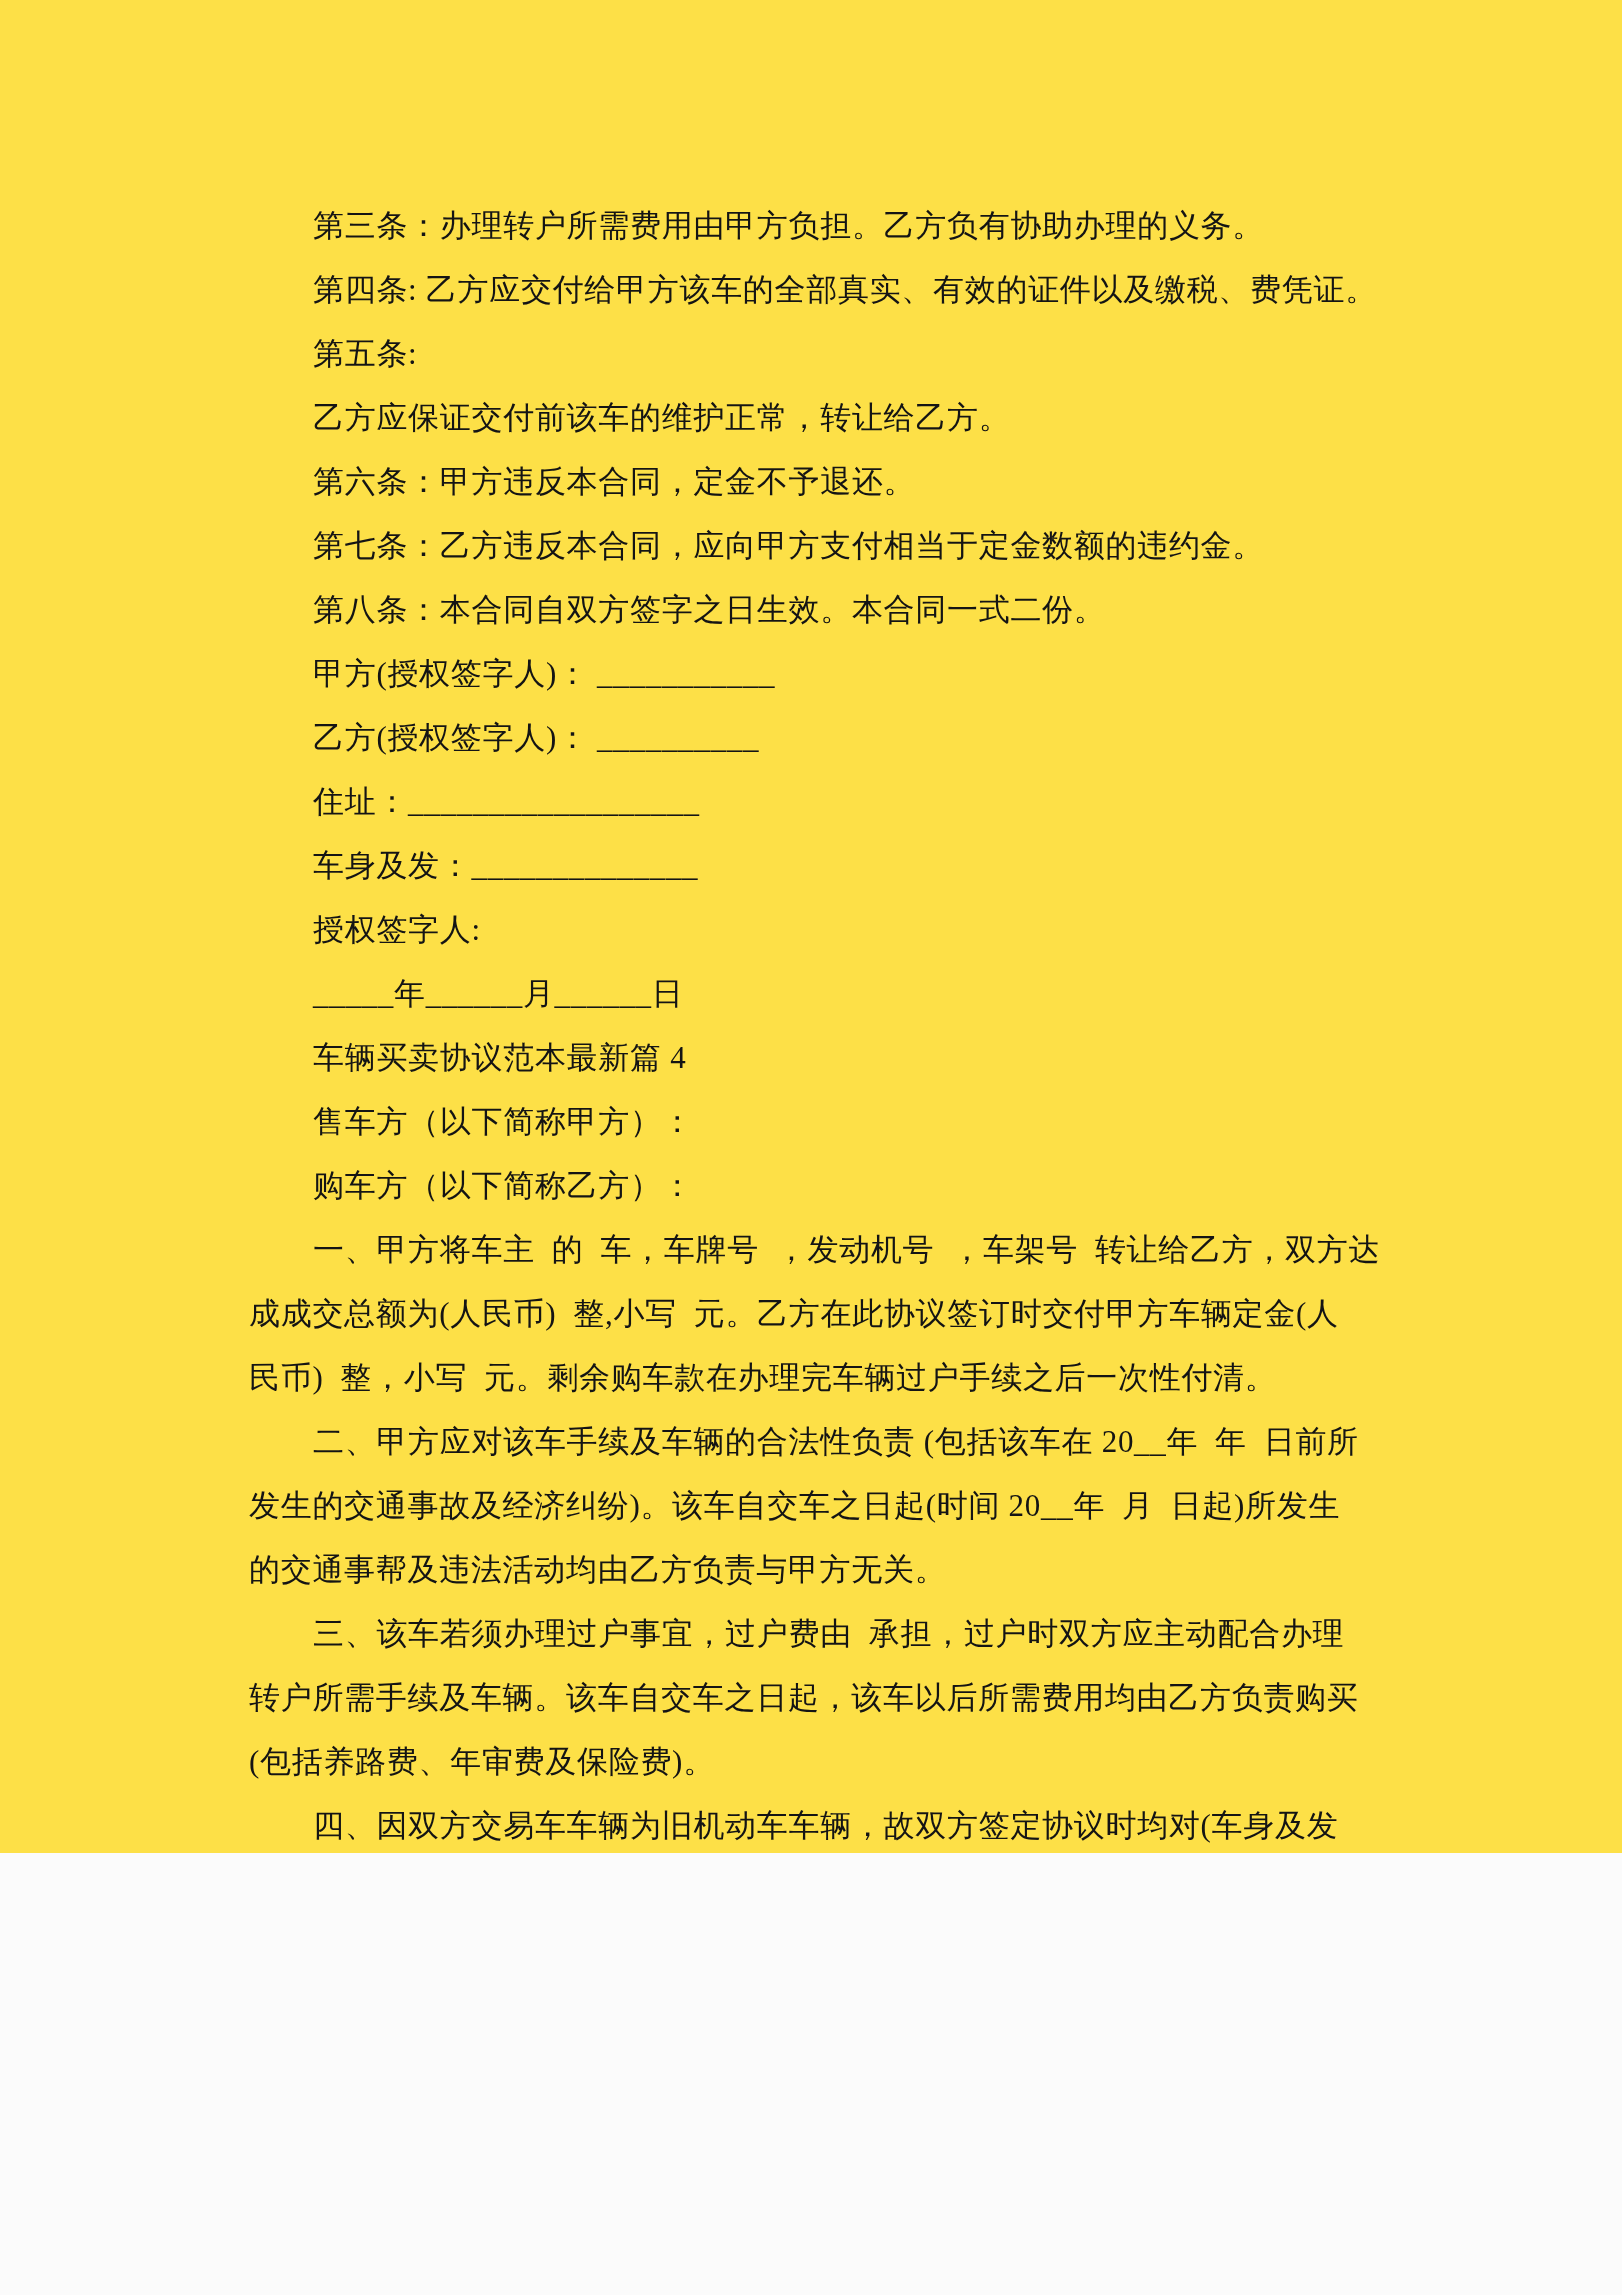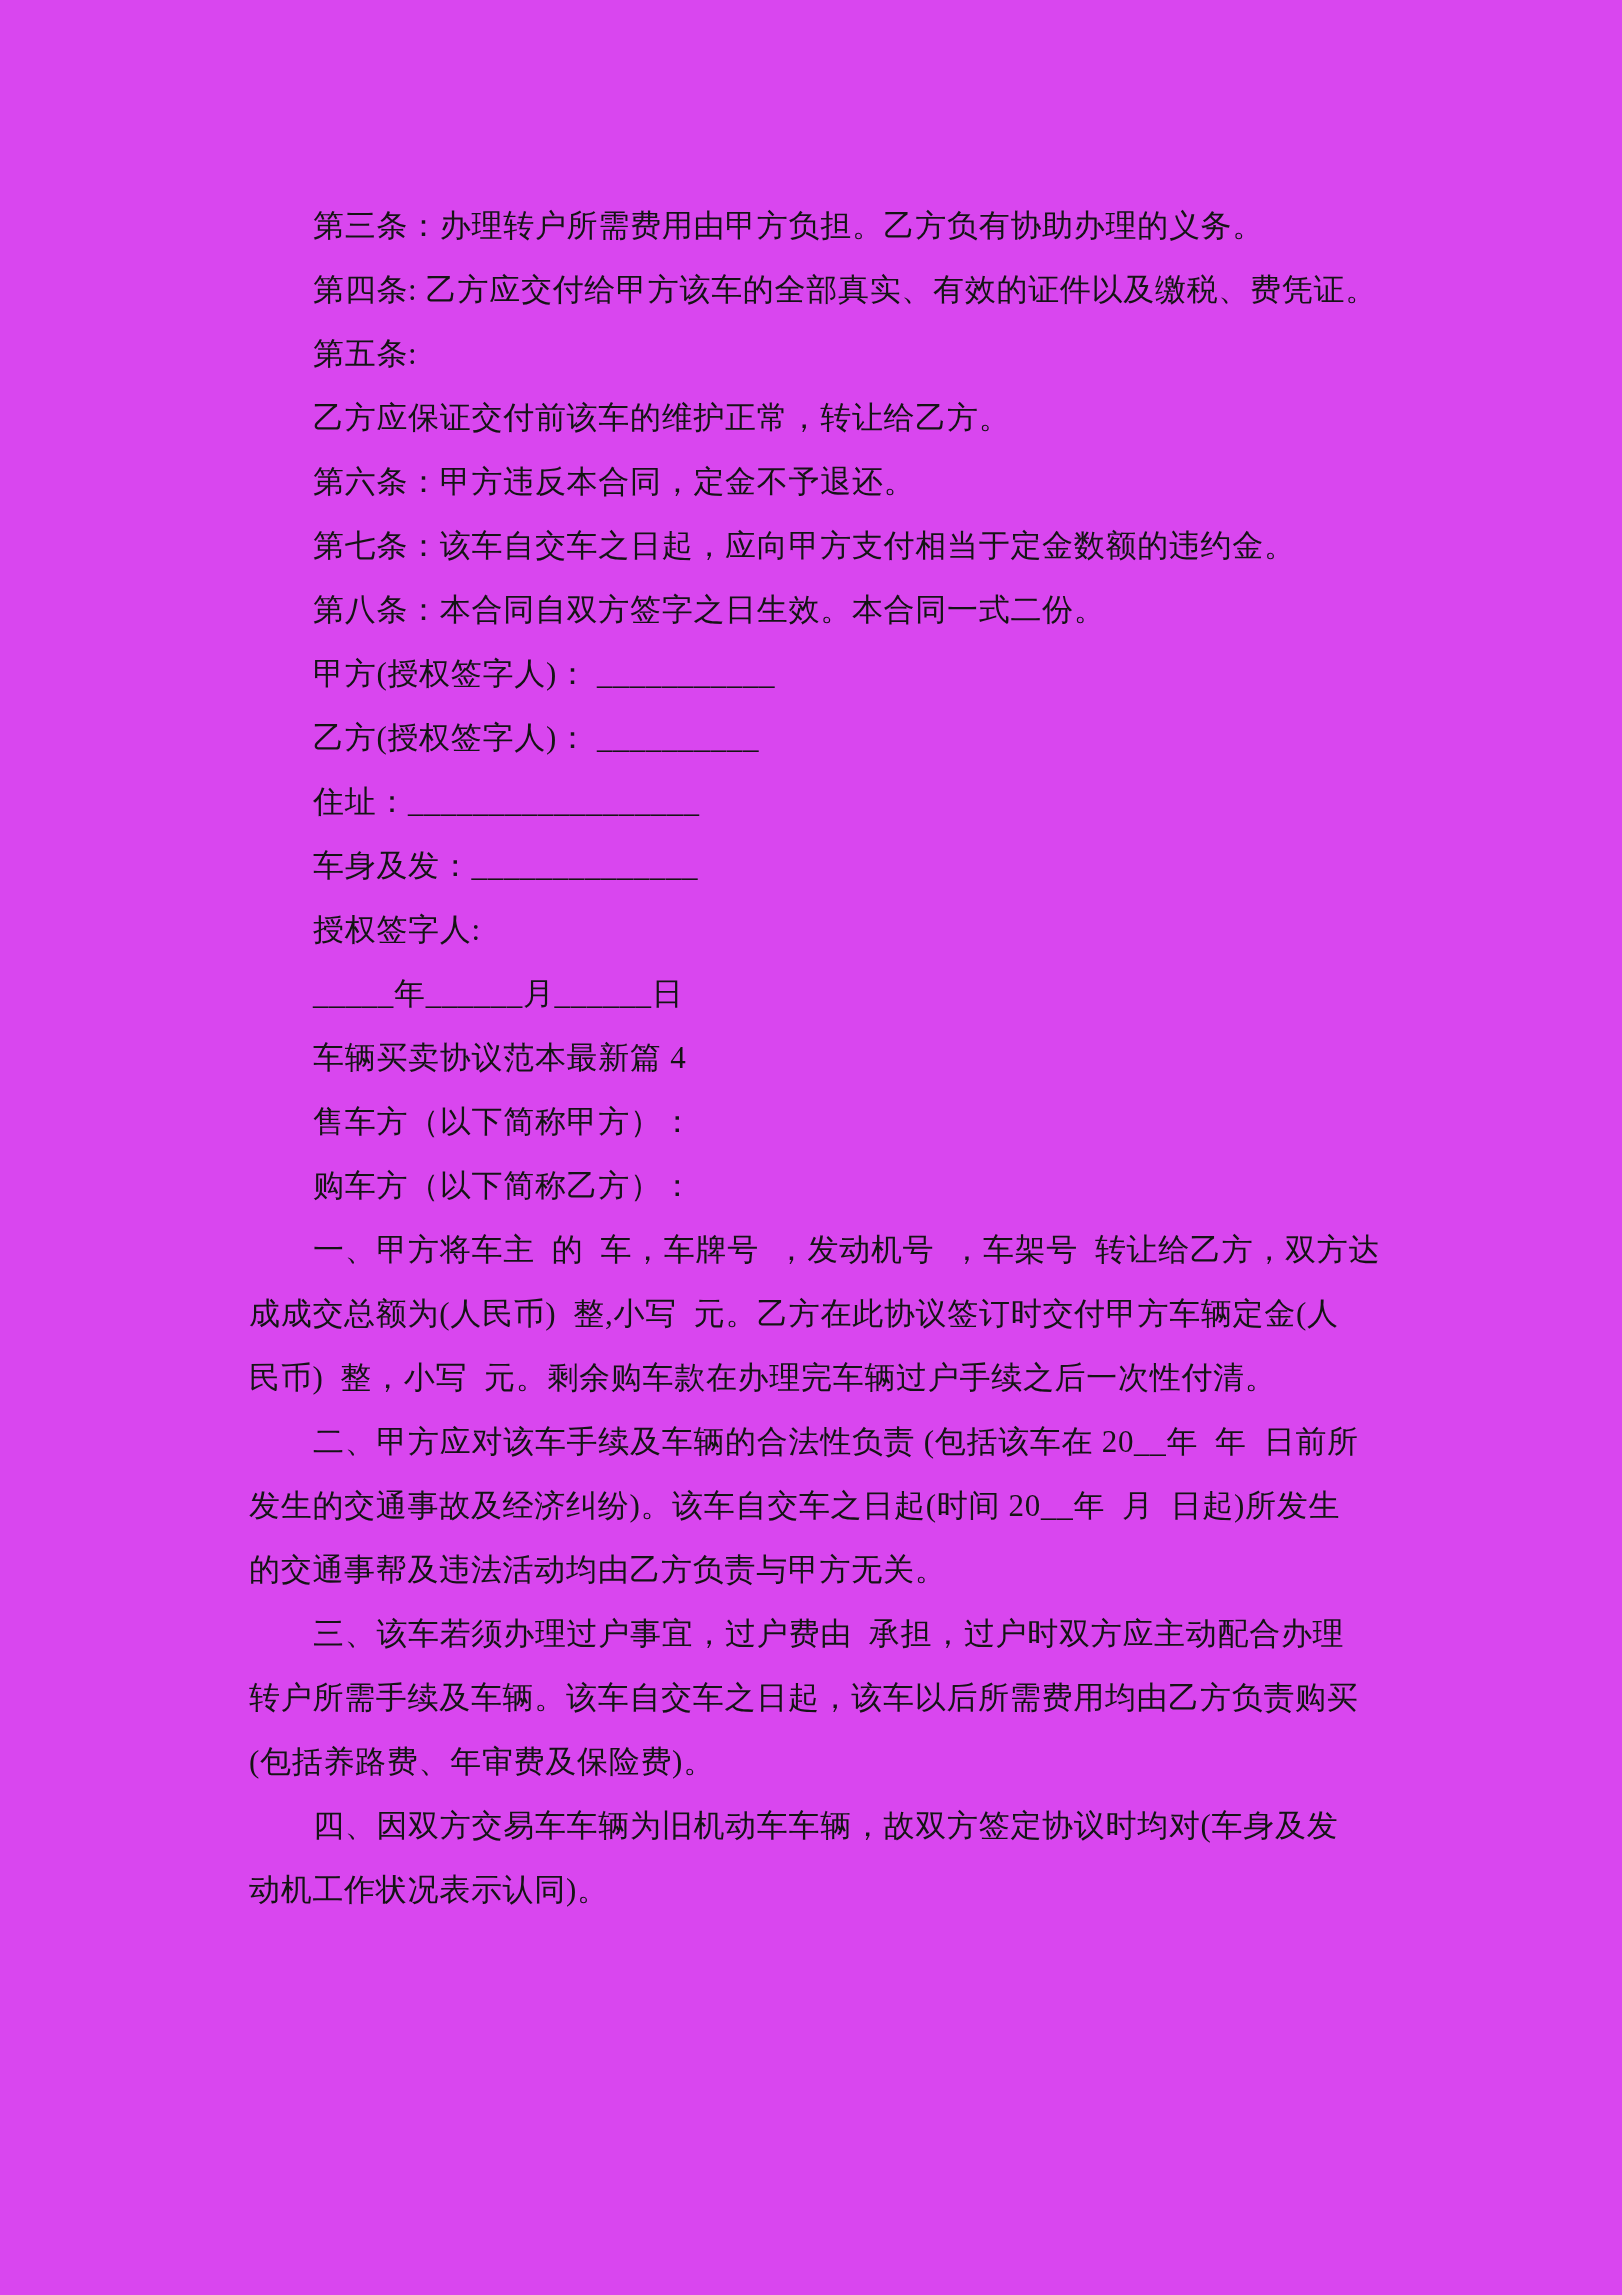--- a/index.html
+++ b/index.html
@@ -3,22 +3,22 @@
 <meta charset="utf-8">
 <style>
   html, body {
     margin: 0;
     padding: 0;
     background: #fbfbfb;
   }
   .page {
     position: relative;
     width: 1623px;
-    height: 2295px;
-    background: #d946ef;
+    height: 1853px;
+    background: #fde047;
     overflow: hidden;
     font-family: "Liberation Serif", "DejaVu Serif", serif;
     color: #141414;
   }
   .textblock {
     position: absolute;
     left: 249px;
     top: 194px;
     width: 1129px;
   }
@@ -37,21 +37,21 @@
 </head>
 <body>
 
 <div class="page">
   <div class="textblock">
     <div class="line indent">第三条：办理转户所需费用由甲方负担。乙方负有协助办理的义务。</div>
     <div class="line indent">第四条: 乙方应交付给甲方该车的全部真实、有效的证件以及缴税、费凭证。</div>
     <div class="line indent">第五条:</div>
     <div class="line indent">乙方应保证交付前该车的维护正常，转让给乙方。</div>
     <div class="line indent">第六条：甲方违反本合同，定金不予退还。</div>
-    <div class="line indent">第七条：该车自交车之日起，应向甲方支付相当于定金数额的违约金。</div>
+    <div class="line indent">第七条：乙方违反本合同，应向甲方支付相当于定金数额的违约金。</div>
     <div class="line indent">第八条：本合同自双方签字之日生效。本合同一式二份。</div>
     <div class="line indent">甲方(授权签字人)： ___________</div>
     <div class="line indent">乙方(授权签字人)： __________</div>
     <div class="line indent">住址：__________________</div>
     <div class="line indent">车身及发：______________</div>
     <div class="line indent">授权签字人:</div>
     <div class="line indent">_____年______月______日</div>
     <div class="line indent">车辆买卖协议范本最新篇 4</div>
     <div class="line indent">售车方（以下简称甲方）：</div>
     <div class="line indent">购车方（以下简称乙方）：</div>

